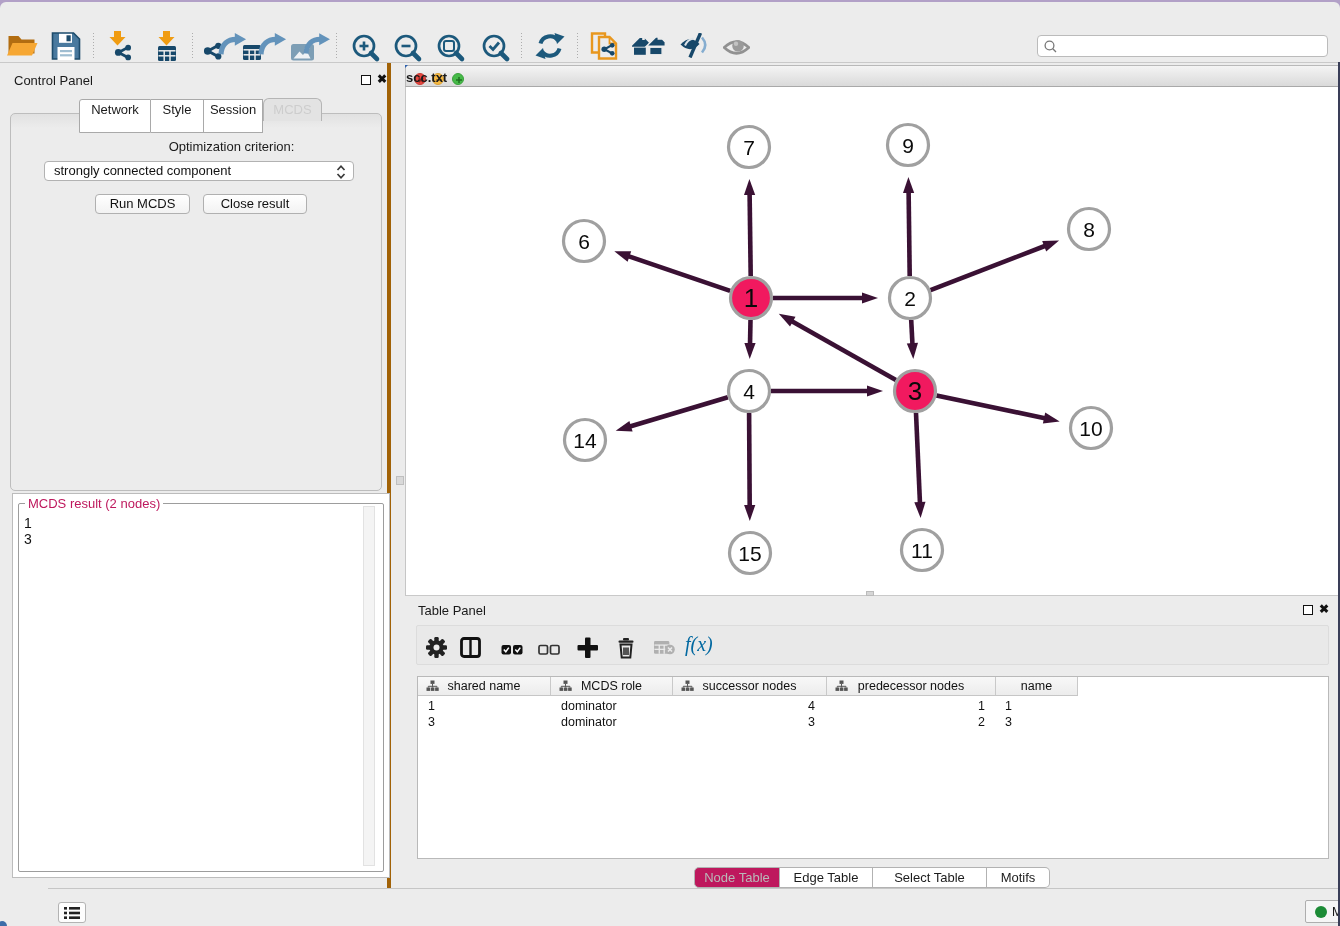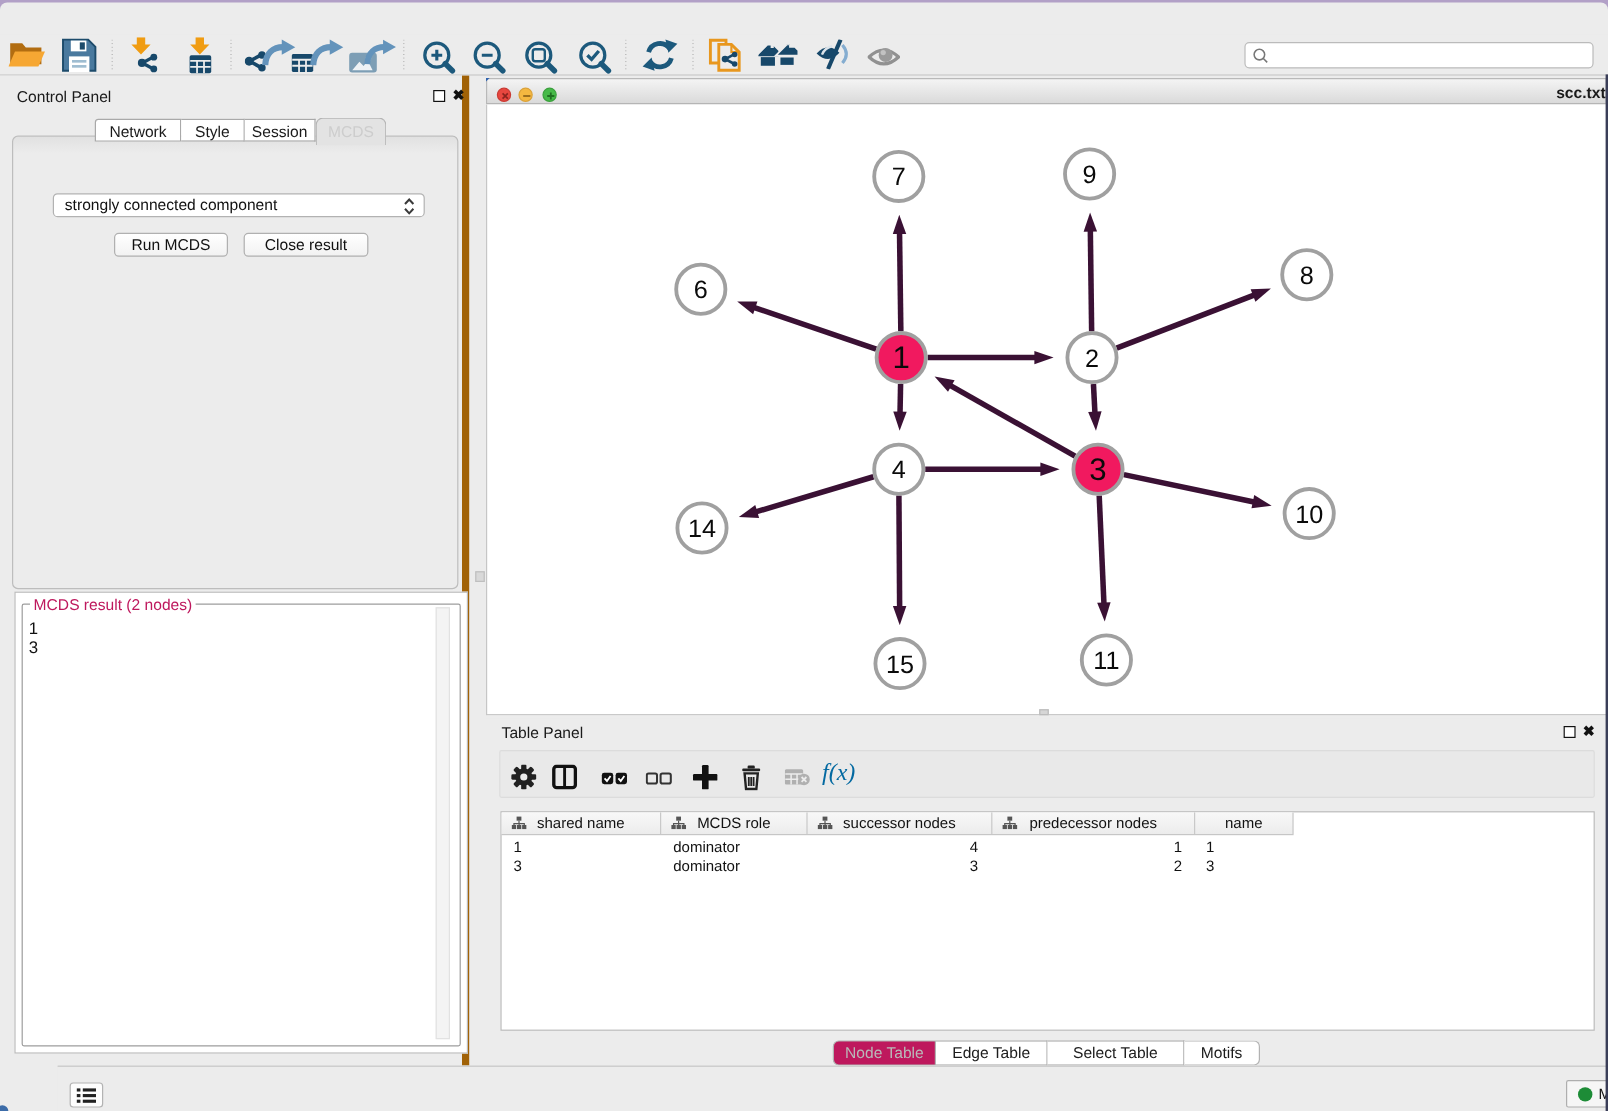--- a/index.html
+++ b/index.html
@@ -7,41 +7,41 @@
 #win { position:absolute; left:0; top:2px; width:1340px; height:924px; background:#ececec; border-radius:6px 6px 0 0; }
 #titlebar { position:absolute; left:0; top:0; width:100%; height:26px; background:linear-gradient(#f1f1f1,#e3e3e3); border-radius:6px 6px 0 0; border-bottom:1px solid #cfcfcf; }
 .tl { position:absolute; top:7px; width:12px; height:12px; border-radius:50%; background:#dadada; border:1px solid #c2c2c2; }
 #titletext { position:absolute; top:5px; left:0; width:100%; text-align:center; font-size:13px; color:#9b9b9b; }
 #toolbar { position:absolute; left:0; top:27px; width:100%; height:34px; background:#ececec; border-bottom:1px solid #c9c9c9; }
 .ticon { position:absolute; top:2px; }
 .tsep { position:absolute; top:4px; height:26px; width:1px; background-image:linear-gradient(#adadad 34%, rgba(0,0,0,0) 0%); background-size:1px 3px; }
 #search { position:absolute; left:1037px; top:6px; width:291px; height:22px; background:#fff; border:1px solid #bbb; border-radius:4px; }
 #search svg { position:absolute; left:5px; top:3px; }
 
-#cpanel { position:absolute; left:0; top:61px; width:391px; height:825px; background:#ececec; border-right:6px solid #a16207;padding-left:38px; }
+#cpanel { position:absolute; left:0; top:61px; width:391px; height:825px; background:#ececec; border-right:4px solid #a16207;padding-left:38px; }
 #cphead { position:absolute; left:14px; top:10px; font-size:13px; color:#1a1a1a; }
 .sqicon { position:absolute; top:12px; width:10px; height:10px; border:1.5px solid #111; background:#fff; }
 .xicon { position:absolute; top:9px; font-size:12px; font-weight:bold; color:#111; }
-.tabs3 { position:absolute; top:36px; height:19px; display:flex; z-index:3; }
+.tabs3 { position:absolute; top:36px; height:34px; display:flex; z-index:3; }
 .tab { font-size:13px; color:#1a1a1a; background:#fff; border:1px solid #a9a9a9; border-left:none; text-align:center; line-height:20px; }
 #mcdstab { position:absolute; left:263px; top:35px; width:59px; height:23px; background:#e3e3e3; border:1px solid #b5b5b5; border-bottom:none; border-radius:6px 6px 0 0; color:#cdcdcd; font-size:13px; text-align:center; line-height:22px; z-index:2; }
 #tabpanel { position:absolute; left:10px; top:50px; width:372px; height:378px; border:1px solid #bdbdbd; border-radius:5px; background:linear-gradient(#e1e1e1, #ececec 14px); z-index:1; }
 #optlabel { position:absolute; top:76px; width:100%; text-align:center; font-size:13px; color:#1a1a1a; z-index:4; }
 #combo { position:absolute; left:44px; top:98px; width:310px; height:20px; background:#fff; border:1px solid #b2b2b2; border-radius:4px; font-size:13px; color:#111; line-height:18px; padding-left:9px; z-index:4; }
 #combo svg { position:absolute; right:6px; top:2px; }
 .btn { position:absolute; top:131px; height:20px; background:linear-gradient(#fff,#f2f2f2); border:1px solid #b0b0b0; border-radius:4px; font-size:13px; color:#111; text-align:center; line-height:18px; z-index:4; }
 #mcdsbox { position:absolute; left:12px; top:430px; width:378px; height:385px; background:#fff; border:1px solid #bcbcbc; }
 #fieldset { position:absolute; left:5px; top:9px; width:366px; height:369px; border:1px solid #9d9d9d; border-radius:2px; }
 #legend { position:absolute; left:6px; top:-8px; background:#fff; padding:0 3px; font-size:13px; color:#be185d; }
 #mcdsvals { position:absolute; left:5px; top:11px; font-size:14px; color:#111; line-height:16px; }
 #mcds_sb { position:absolute; right:8px; top:2px; width:12px; height:360px; background:#f4f4f4; border:1px solid #e2e2e2; }
 
 #netwin { position:absolute; left:405px; top:63px; width:934px; height:534px; }
 #nettitle { position:absolute; left:0; top:0; width:100%; height:22px; background:linear-gradient(#f4f4f4,#dadada); border:1px solid #b9b9b9; border-bottom:1px solid #a9a9a9; }
-#nettext { position:absolute; top:4px; width:100%; text-align:right; font-size:13px; font-weight:bold; color:#1a1a1a; }
+#nettext { position:absolute; top:4px; width:100%; text-align:left; font-size:13px; font-weight:bold; color:#1a1a1a; }
 .light { position:absolute; top:7px; width:12px; height:12px; border-radius:50%; }
 .light svg { position:absolute; left:1px; top:1px; }
 #canvas { position:absolute; left:0; top:22px; width:934px; height:509px; background:#fff; border-left:1px solid #c6c6c6; border-bottom:1px solid #c9c9c9; }
 #canvhandle { position:absolute; left:461px; top:526px; width:8px; height:5px; background:#d6d6d6; border:1px solid #bbb; }
 
 #tablepanel { position:absolute; left:405px; top:597px; width:935px; height:289px; background:#ececec; }
 #tphead { position:absolute; left:13px; top:4px; font-size:13px; color:#1a1a1a; }
 #tptools { position:absolute; left:11px; top:26px; width:913px; height:40px; background:#e9e9e9; border:1px solid #dcdcdc; border-radius:2px; }
 .tpi { position:absolute; top:8px; }
 #tptable { position:absolute; left:12px; top:77px; width:912px; height:183px; background:#fff; border:1px solid #b9b9b9; }
@@ -211,20 +211,21 @@
     <div id="cphead">Control Panel</div>
     <div class="sqicon" style="left:361px"></div>
     <div class="xicon" style="left:377px">✖</div>
     <div class="tabs3" style="left:79px">
       <div class="tab" style="width:72px;border-left:1px solid #a9a9a9;border-radius:3px 0 0 0">Network</div>
       <div class="tab" style="width:53px">Style</div>
       <div class="tab" style="width:59px">Session</div>
     </div>
     <div id="mcdstab">MCDS</div>
     <div id="tabpanel"></div>
+    <div id="optlabel">Optimization criterion:</div>
     <div id="combo">strongly connected component
       <svg width="12" height="16" viewBox="0 0 12 16" style="">
           <path d="M2.5 6 L6 2.2 L9.5 6" fill="none" stroke="#3a3a3a" stroke-width="1.7"></path>
           <path d="M2.5 10 L6 13.8 L9.5 10" fill="none" stroke="#3a3a3a" stroke-width="1.7"></path>
         </svg>
     </div>
     <div class="btn" style="left:95px;width:95px">Run MCDS</div>
     <div class="btn" style="left:203px;width:104px">Close result</div>
     <div id="mcdsbox">
       <div id="fieldset">

